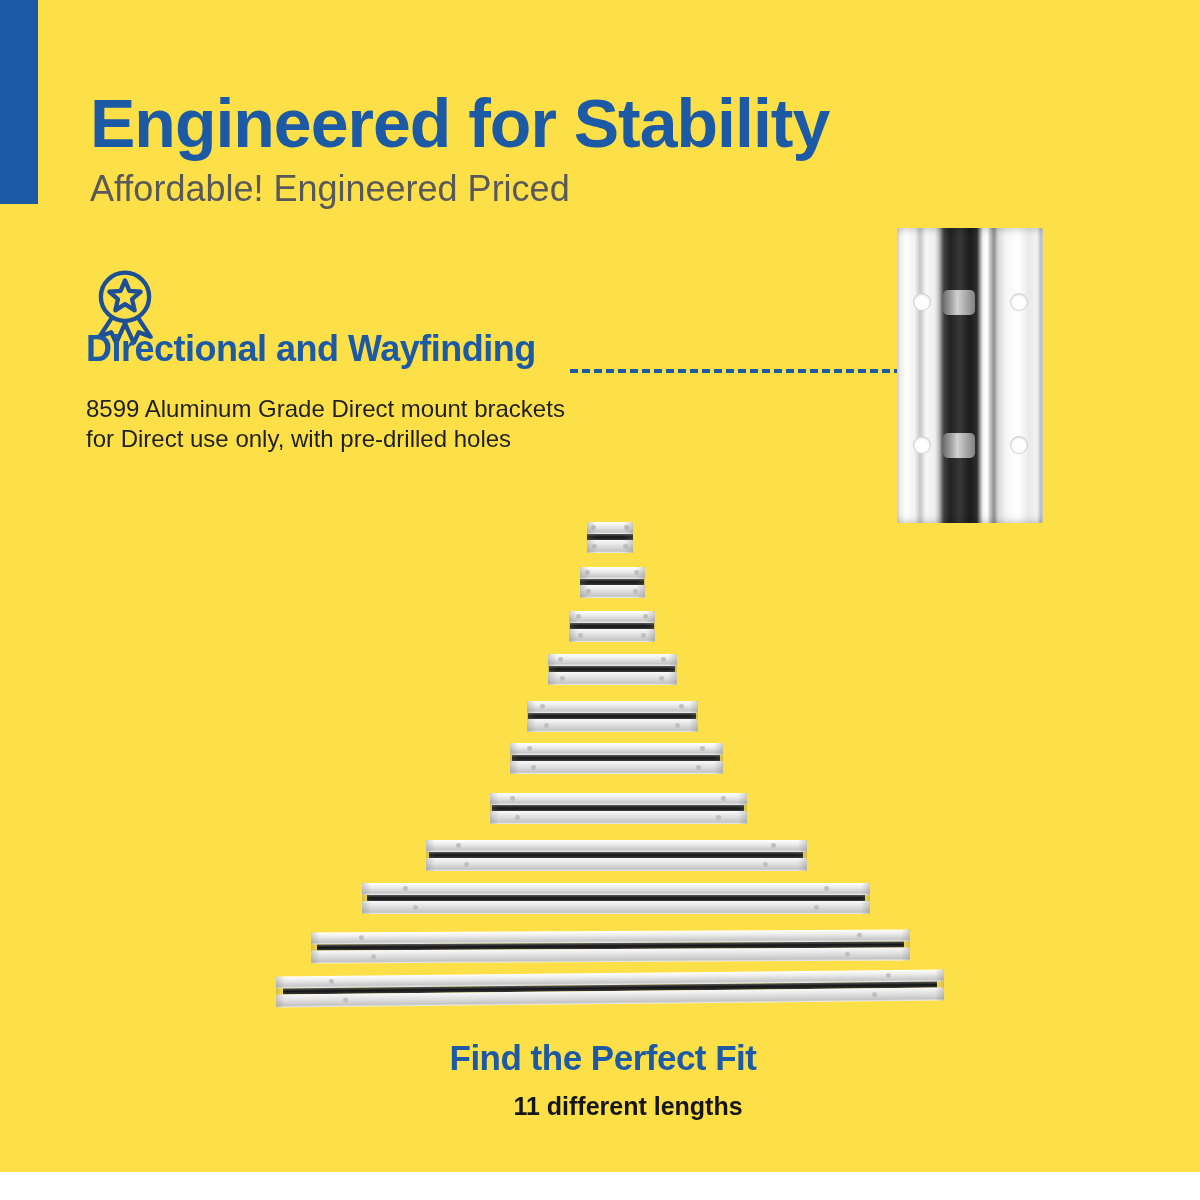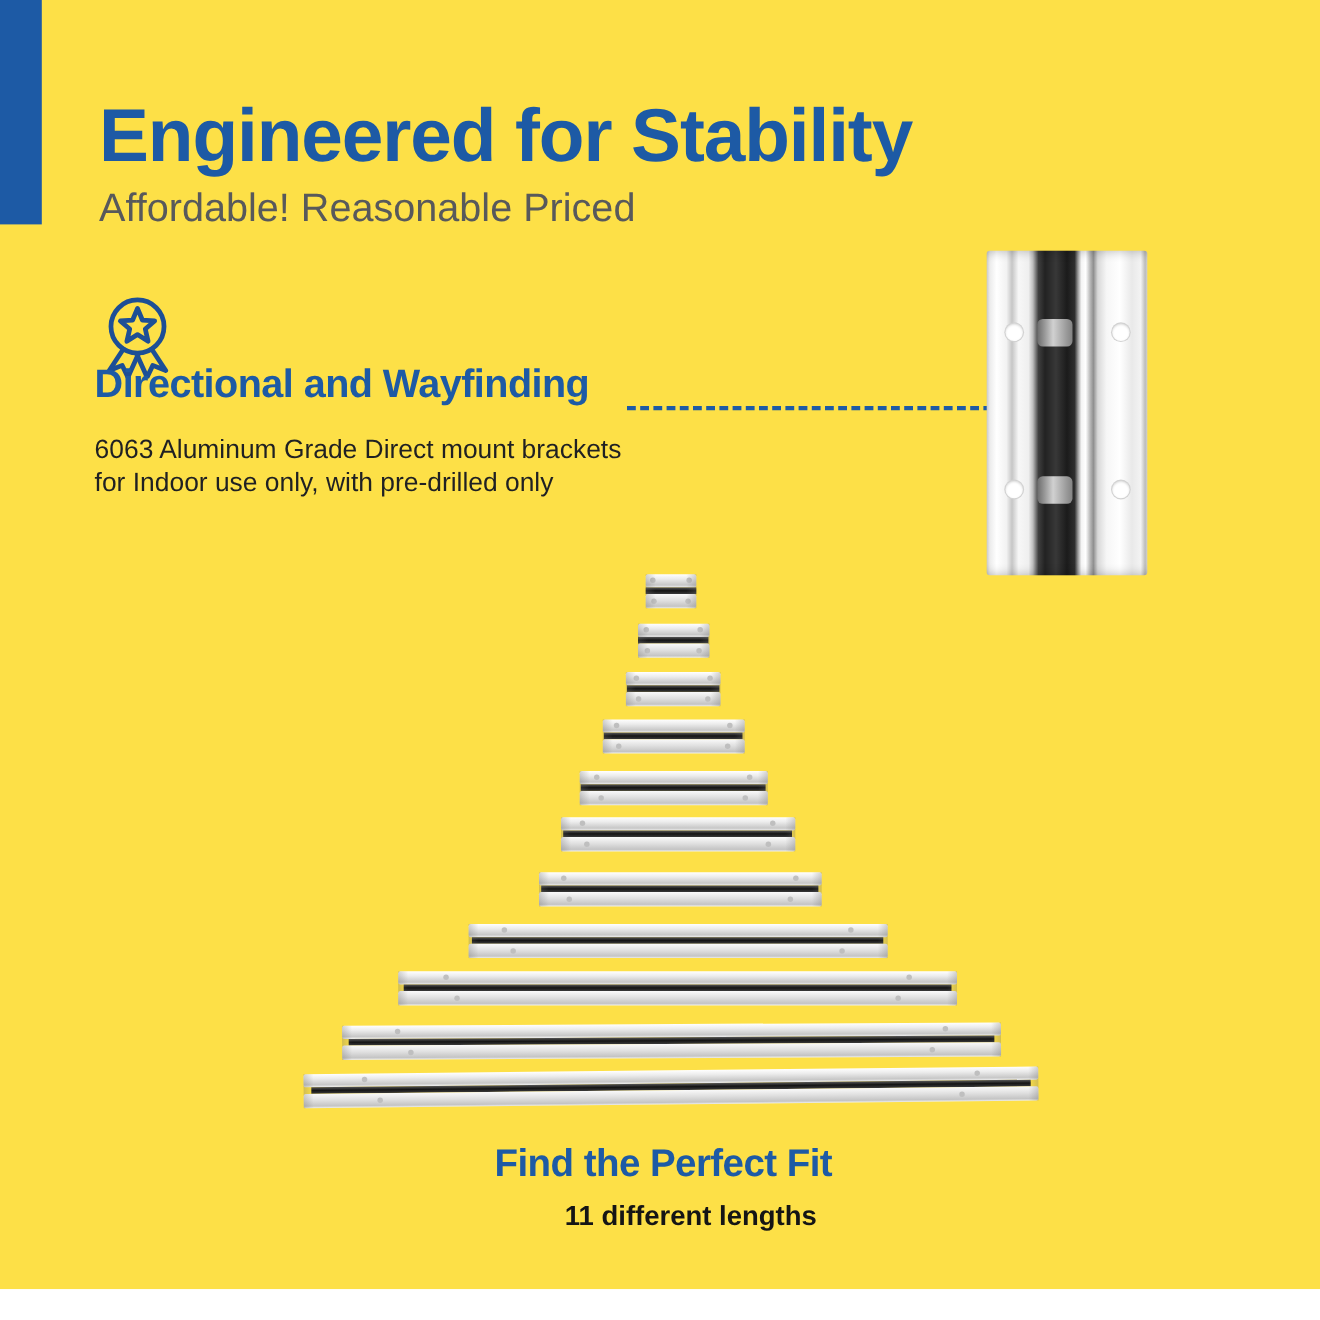--- a/index.html
+++ b/index.html
@@ -92,36 +92,36 @@
   }
 </style>
 </head>
 <body>
 
 <div class="canvas">
 
   <div class="accent-bar"></div>
 
   <h1 class="page-title">Engineered for Stability</h1>
-  <p class="page-subtitle">Affordable! Reasonable Priced</p>
+  <p class="page-subtitle">Affordable! Engineered Priced</p>
 
   <div class="badge">
     <svg width="66" height="78" viewBox="0 0 64 76" fill="none" stroke="#1d4f96" stroke-width="4.2" stroke-linejoin="round" stroke-linecap="round">
       <circle cx="32" cy="30" r="23.5"></circle>
       <polygon points="32,14 36.3,24.3 47.2,25.1 38.9,32.3 41.4,43.2 32,37.2 22.6,43.2 25.1,32.3 16.8,25.1 27.7,24.3"></polygon>
       <path d="M19.5,50 L7,69 L18.5,64.5 L23.5,75 L32.5,55"></path>
       <path d="M44.5,50 L57,69 L45.5,64.5 L40.5,75 L31.5,55"></path>
     </svg>
   </div>
 
   <h2 class="feature-heading">Directional and Wayfinding</h2>
 
   <div class="feature-desc">
-    <div>6063 Aluminum Grade Direct mount brackets</div>
-    <div>for Indoor use only, with pre-drilled only</div>
+    <div>8599 Aluminum Grade Direct mount brackets</div>
+    <div>for Direct use only, with pre-drilled holes</div>
   </div>
 
   <div class="connector"></div>
   <div class="connector-dot"></div>
 
   <div class="bracket">
     <span class="bhole tl"></span>
     <span class="bhole tr"></span>
     <span class="bhole bl"></span>
     <span class="bhole br"></span>

